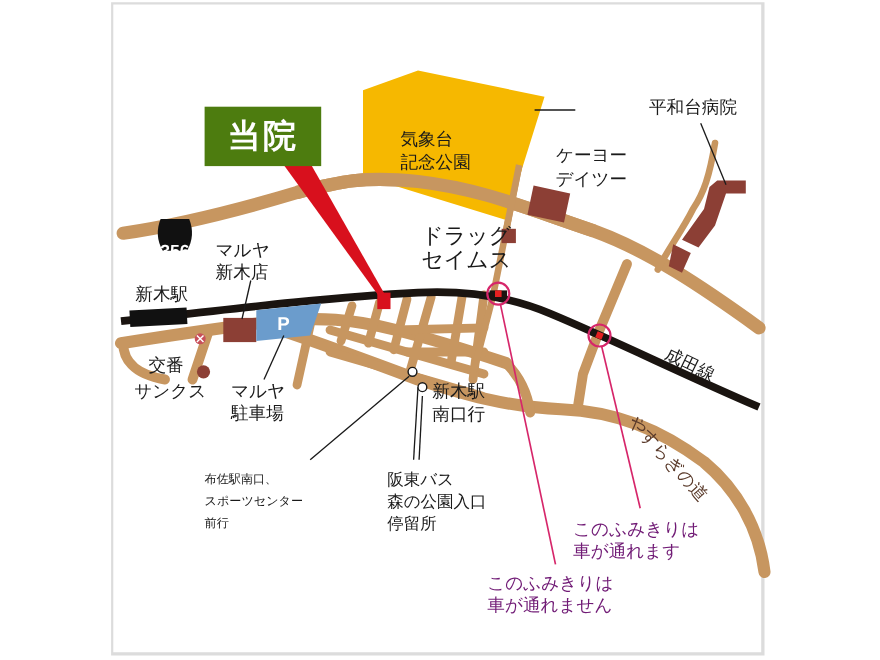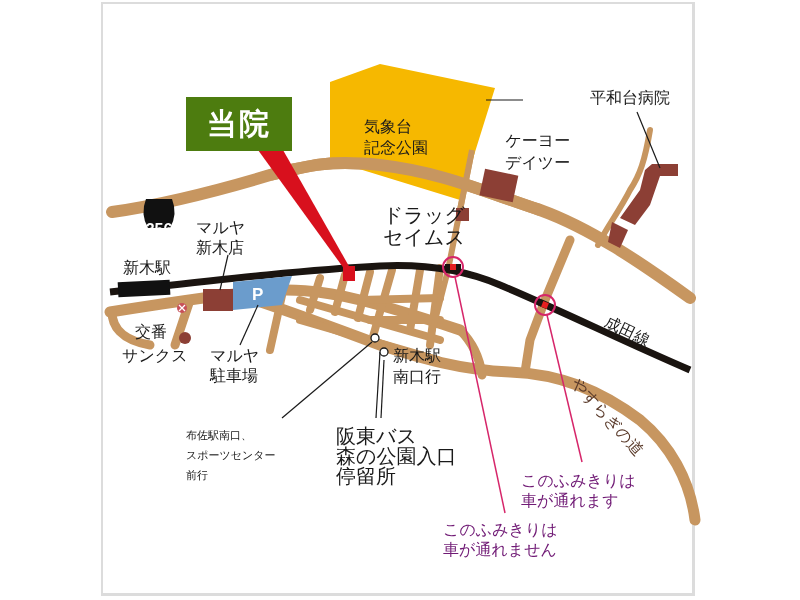--- a/index.html
+++ b/index.html
@@ -124,20 +124,20 @@
 <div class="lbl" style="left:210px;top:346px;white-space:pre;line-height:20px;font-size:16px;">マルヤ
 駐車場</div>
 <div class="lbl rot" style="left:610px;top:312px;transform:rotate(26deg);font-size:16px;">成田線</div>
 <div class="lbl rot brownlbl" style="left:582px;top:374px;transform:rotate(48deg);font-size:16px;">やすらぎの道</div>
 
 <div class="lbl" style="left:393px;top:345px;white-space:pre;line-height:21px;font-size:16px;">新木駅
 南口行</div>
 <div class="lbl" style="left:186px;top:426px;white-space:pre;line-height:20px;font-size:11px;">布佐駅南口、
 スポーツセンター
 前行</div>
-<div class="lbl" style="left:336px;top:426px;white-space:pre;line-height:20px;font-size:20px;">阪東バス
+<div class="lbl" style="left:352px;top:426px;white-space:pre;line-height:20px;font-size:15px;">阪東バス
 森の公園入口
 停留所</div>
 
 <div class="lbl pink" style="left:521px;top:471px;white-space:pre;">このふみきりは
 車が通れます</div>
 <div class="lbl pink" style="left:443px;top:520px;white-space:pre;">このふみきりは
 車が通れません</div>
 
 </body></html>

